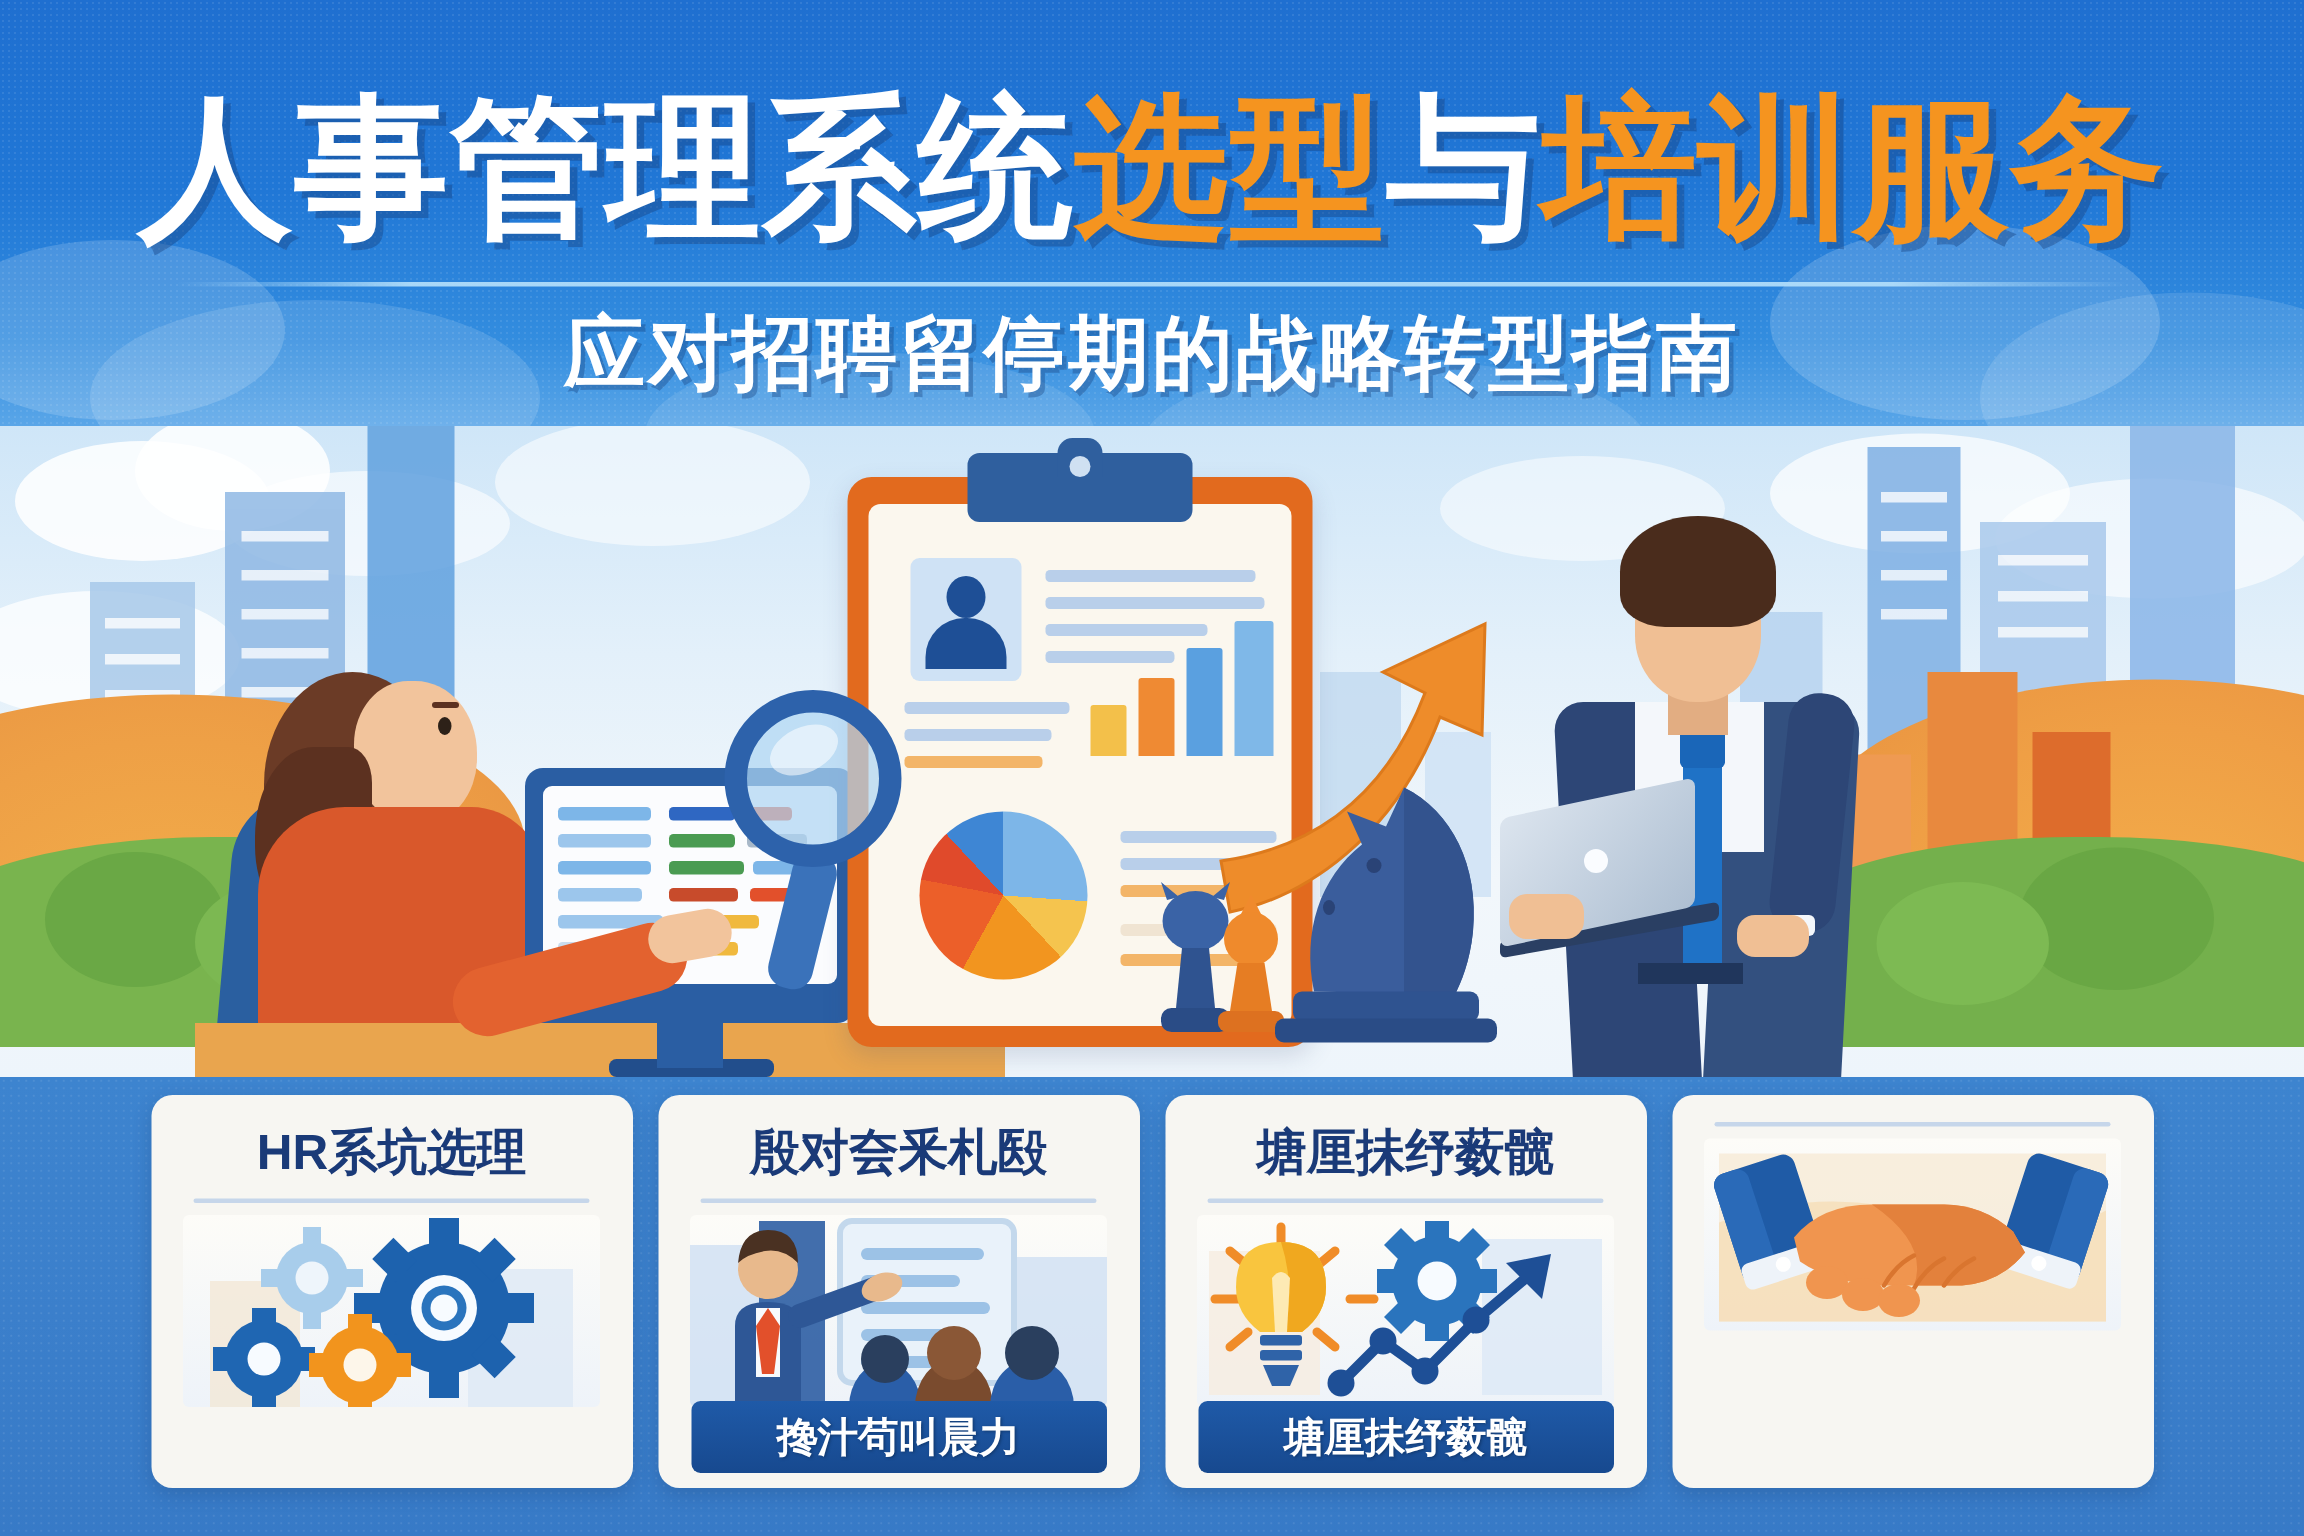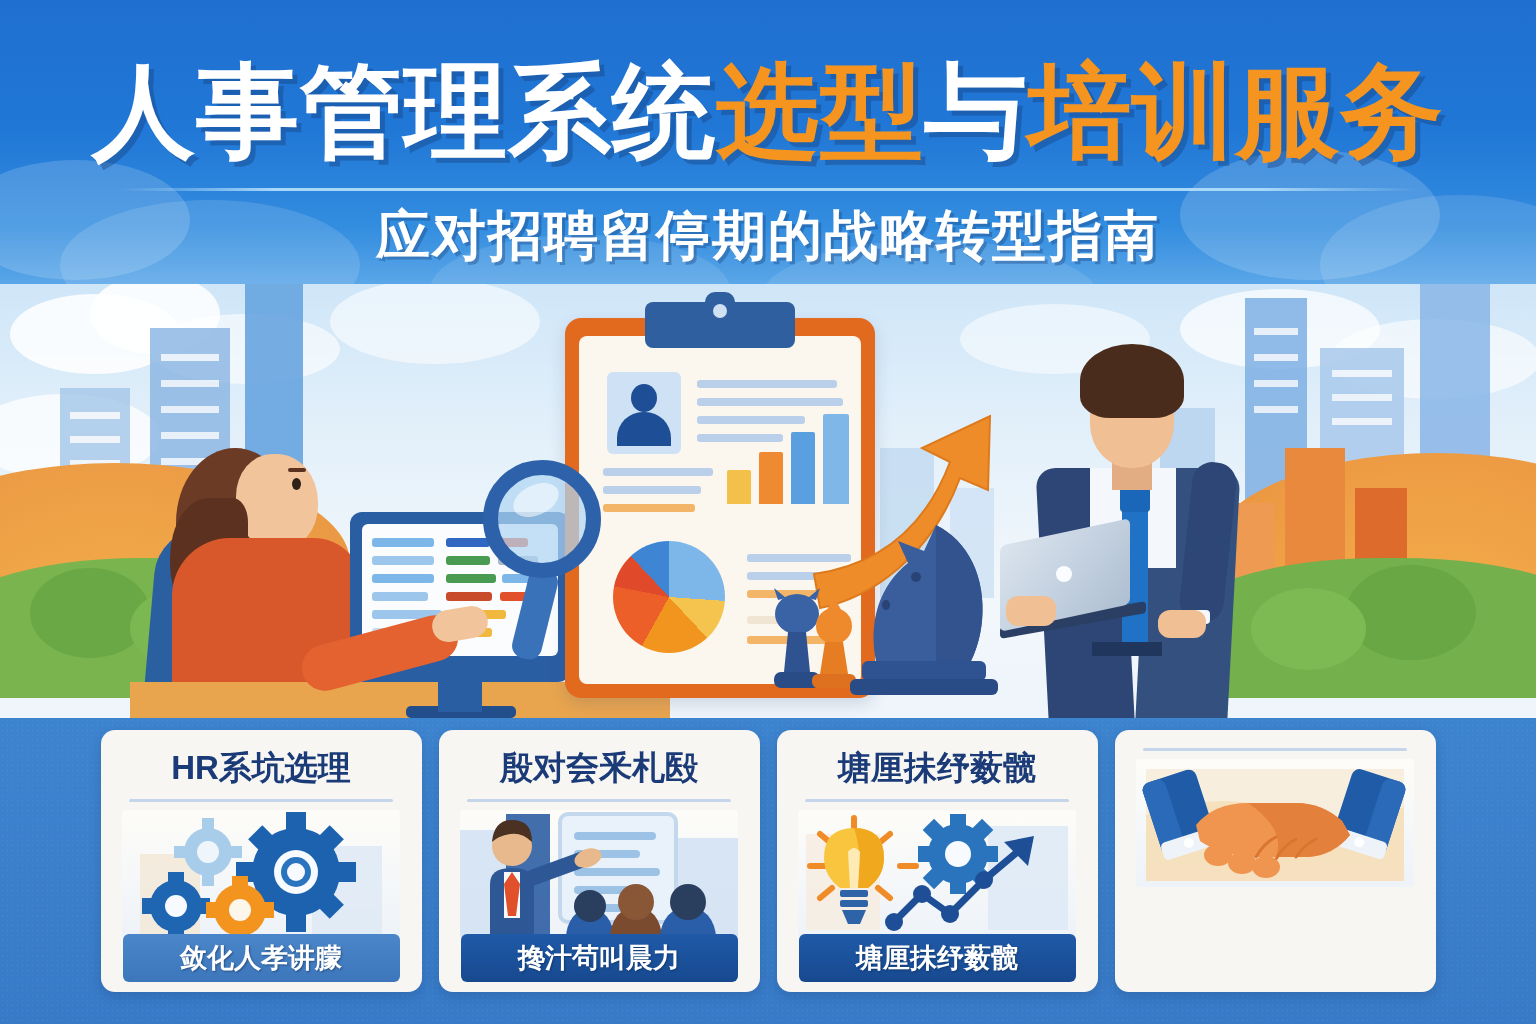--- a/index.html
+++ b/index.html
@@ -423,21 +423,20 @@
             <g fill="#f2941d">
               <circle cx="118" cy="100" r="26"></circle>
               <rect x="110" y="66" width="16" height="14"></rect>
                 <rect x="110" y="120" width="16" height="14"></rect>
               <rect x="84" y="92" width="14" height="16"></rect>
                 <rect x="138" y="92" width="14" height="16"></rect>
             </g>
             <circle cx="118" cy="100" r="11" fill="#fdf6ea"></circle>
           </svg>
         </div>
-        <div class="card-foot foot-light">敛化人孝讲朦</div>
       </div>
 
       <div class="card">
         <div class="card-title">殷对夽釆札殹</div>
         <div class="card-rule"></div>
         <div class="card-art">
           <svg width="278" height="128" viewBox="0 0 278 128">
             <rect x="0" y="20" width="56" height="108" fill="#cfe0f2" opacity=".8"></rect>
             <rect x="216" y="28" width="62" height="100" fill="#cfe0f2" opacity=".8"></rect>
             <rect x="100" y="4" width="116" height="108" rx="8" fill="#e9f2fa" stroke="#c3d8ec" stroke-width="4"></rect>

